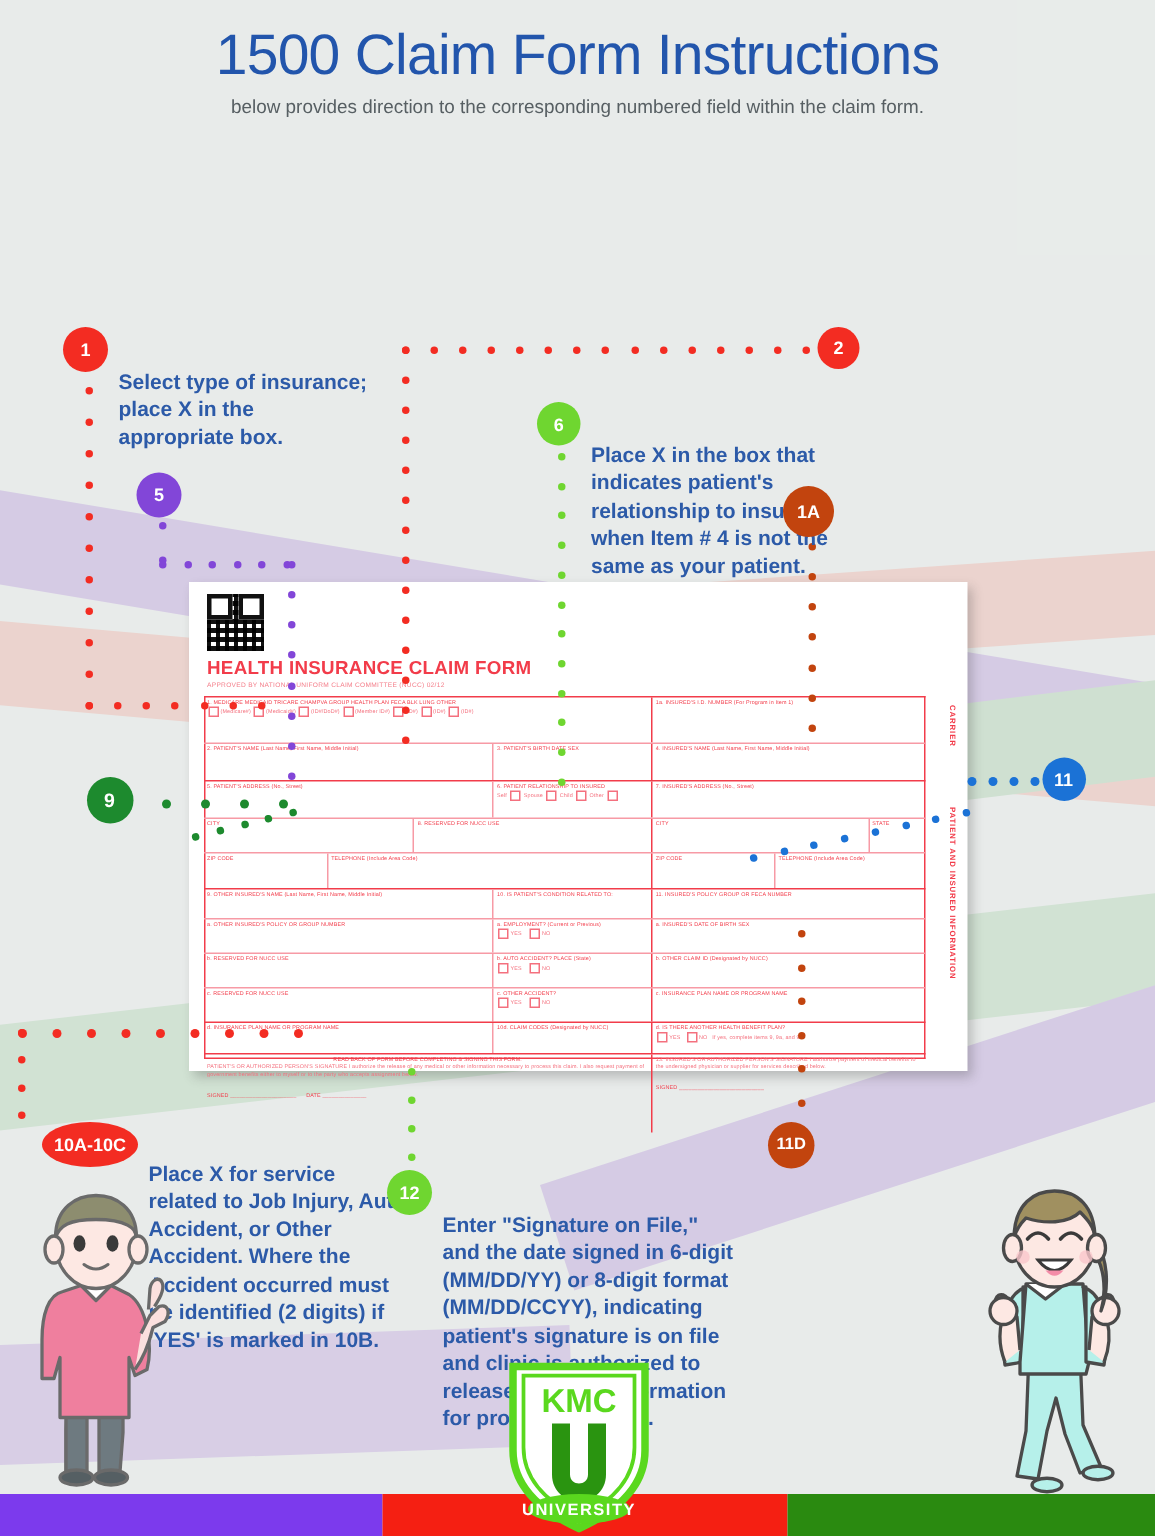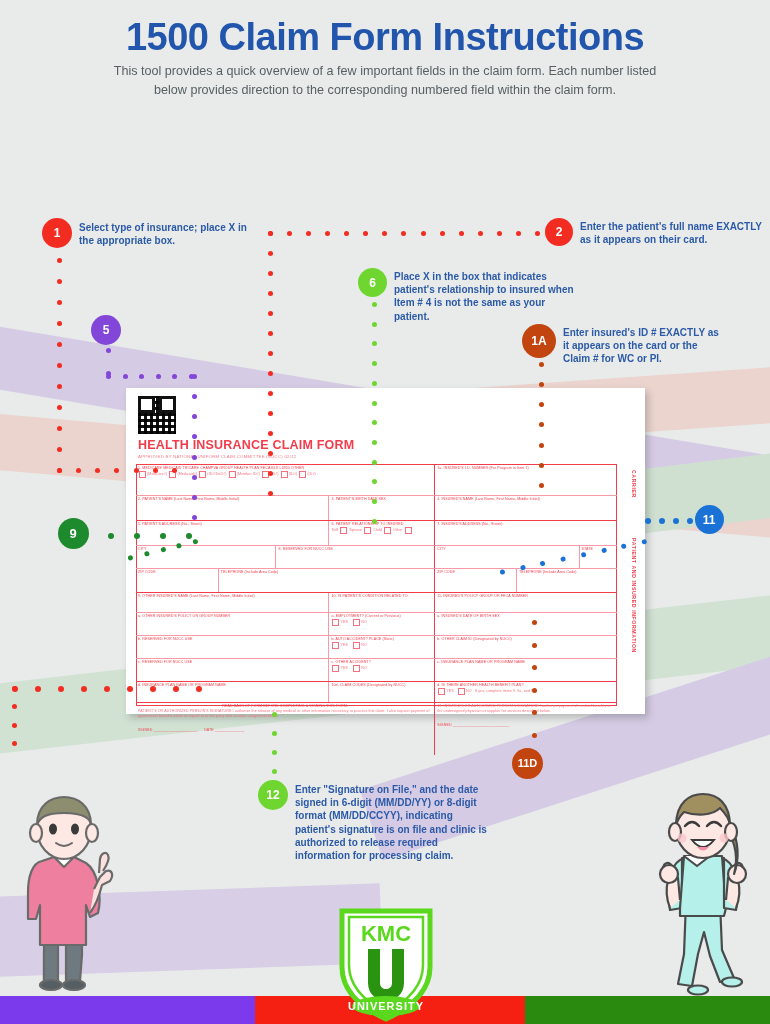--- a/index.html
+++ b/index.html
@@ -19,21 +19,21 @@
   .stripe.green{left:-60px;top:690px;height:70px;background:#c2dcc4;transform:rotate(-6.5deg);width:1000px;}
   .stripe.green2{left:350px;top:505px;width:500px;height:64px;background:#bfd9c0;transform:rotate(-7deg);}
   .stripe.purple-bot{left:360px;top:790px;width:500px;height:74px;background:#c9b6e0;transform:rotate(-18deg);}
   .stripe.purple-left{left:-240px;top:905px;width:620px;height:80px;background:#cdbbe2;transform:rotate(-2deg);}
 
   .veil{position:absolute;inset:0;background:rgba(232,236,234,.40);pointer-events:none;}
 
   
   .header{position:absolute;left:0;right:0;top:18px;text-align:center;z-index:6;}
   .h-title{
-    color:#2255ac;font-weight:bold;font-size:38px;letter-spacing:-.5px;
+    color:#2255ac;font-weight:normal;font-size:38px;letter-spacing:-.5px;
     line-height:1.05;margin:0 0 4px 0;
   }
   .h-sub1{color:#2255ac;font-weight:bold;font-size:18px;line-height:1.25;margin:0;}
   .h-sub2{color:#2255ac;font-weight:bold;font-size:18px;line-height:1.25;margin:0 0 14px 0;}
   .h-body{color:#575f63;font-size:12.6px;line-height:1.5;max-width:660px;margin:0 auto;}
   .h-body b{color:#3c4448;font-weight:bold;}
 
   
   .form-wrap{
     position:absolute;left:126px;top:388px;width:519px;height:326px;
@@ -79,21 +79,21 @@
   .side-pi{top:150px;height:190px;}
   .box{display:inline-block;width:5px;height:5px;border:.9px solid #f4707e;vertical-align:middle;margin:0 1px;}
 
   
   .co{position:absolute;z-index:8;}
   .badge{
     border-radius:50%;color:#fff;font-weight:bold;display:flex;
     align-items:center;justify-content:center;line-height:1;flex:0 0 auto;
   }
   .badge.oval{border-radius:50%;}
-  .co-text{color:#2c5aa8;font-size:10px;line-height:1.32;font-weight:bold;}
+  .co-text{color:#2c5aa8;font-size:14px;line-height:1.32;font-weight:bold;margin-top:24px;}
   .co-row{display:flex;align-items:flex-start;gap:7px;}
   .co-col{display:flex;flex-direction:column;align-items:center;}
   .co-col .co-text{text-align:center;margin-top:4px;}
 
   
   .dotline{position:absolute;z-index:5;display:flex;}
   .dotline.v{flex-direction:column;align-items:center;}
   .dot{border-radius:50%;flex:0 0 auto;}
 
   
@@ -121,21 +121,20 @@
   <div class="stripe rose2"></div>
   <div class="stripe green2"></div>
   <div class="stripe green"></div>
   <div class="stripe purple-bot"></div>
   <div class="stripe purple-left"></div>
   <div class="veil"></div>
 
   <div class="header">
     <div class="h-title">1500 Claim Form Instructions</div>
     <div class="h-body">
-      <div>This tool provides a quick overview of a few important fields in the claim form. Each number listed</div>
       <div>below provides direction to the corresponding numbered field within the claim form.</div>
     </div>
   </div>
 
   <div class="dotline v" id="dl-1" style="left:57px;top:258px;height:215px;justify-content:space-between;">
       <i class="dot" style="width: 5px; height: 5px; background: rgb(243, 44, 34);"></i>
       <i class="dot" style="width: 5px; height: 5px; background: rgb(243, 44, 34);"></i>
       <i class="dot" style="width: 5px; height: 5px; background: rgb(243, 44, 34);"></i>
       <i class="dot" style="width: 5px; height: 5px; background: rgb(243, 44, 34);"></i>
       <i class="dot" style="width: 5px; height: 5px; background: rgb(243, 44, 34);"></i>
@@ -469,55 +468,59 @@
     <div class="badge" style="width:30px;height:30px;font-size:12px;background:#f32c22;">
       <span>1</span>
     </div>
     <div class="co-text" style="width:168px;padding-top:3px;">Select type of insurance; place X in the appropriate box.</div>
   </div>
 
   <div class="co co-row" style="left:545px;top:218px;width:218px;">
     <div class="badge" style="width:28px;height:28px;font-size:12px;background:#f32c22;">
       <span>2</span>
     </div>
-    <div class="co-text" style="width:182px;padding-top:2px;">Enter the patient's full name EXACTLY as it appears on their card.</div>
   </div>
 
   <div class="co co-row" style="left:91px;top:315px;width:200px;">
     <div class="badge" style="width:30px;height:30px;font-size:12px;background:#8246d8;">
       <span>5</span>
     </div>
   </div>
 
   <div class="co co-row" style="left:358px;top:268px;width:222px;">
     <div class="badge" style="width:29px;height:29px;font-size:12px;background:#6fd630;">
       <span>6</span>
     </div>
     <div class="co-text" style="width:180px;padding-top:2px;">Place  X in the box that indicates patient's relationship to insured when Item # 4 is not the same as your patient.</div>
   </div>
 
   <div class="co co-row" style="left:522px;top:324px;width:200px;">
     <div class="badge" style="width:34px;height:34px;font-size:12px;background:#c2440e;">
       <span>1A</span>
     </div>
-    <div class="co-text" style="width:158px;padding-top:2px;">Enter insured's ID # EXACTLY as it appears on the card or the Claim # for WC or PI.</div>
   </div>
 
   <div class="co co-col" style="left:18px;top:518px;width:110px;">
     <div class="badge" style="width:31px;height:31px;font-size:13px;background:#1d8a2e;">
       <span>9</span>
     </div>
   </div>
 
   <div class="co co-col" style="left:653px;top:505px;width:112px;">
     <div class="badge" style="width:29px;height:29px;font-size:12px;background:#1b72d6;">
       <span>11</span>
     </div>
   </div>
 
+  <div class="co co-row" style="left:28px;top:748px;width:250px;">
+    <div class="badge oval" style="width:64px;height:30px;font-size:12px;background:#f32c22;border-radius:50%;">
+      <span>10A-10C</span>
+    </div>
+    <div class="co-text" style="width:172px;padding-top:1px;">Place X for service related to Job Injury, Auto Accident, or Other Accident. Where the Accident occurred must be identified (2 digits) if 'YES' is marked in 10B.</div>
+  </div>
 
   <div class="co co-row" style="left:258px;top:780px;width:250px;">
     <div class="badge" style="width:30px;height:30px;font-size:12px;background:#6fd630;">
       <span>12</span>
     </div>
     <div class="co-text" style="width:198px;padding-top:3px;">Enter "Signature on File," and the date signed in 6-digit (MM/DD/YY) or 8-digit format (MM/DD/CCYY), indicating patient's signature is on file and clinic is authorized to release required  information for processing claim.</div>
   </div>
 
   <div class="co co-row" style="left:512px;top:748px;width:238px;">
     <div class="badge" style="width:31px;height:31px;font-size:11px;background:#c2440e;">

